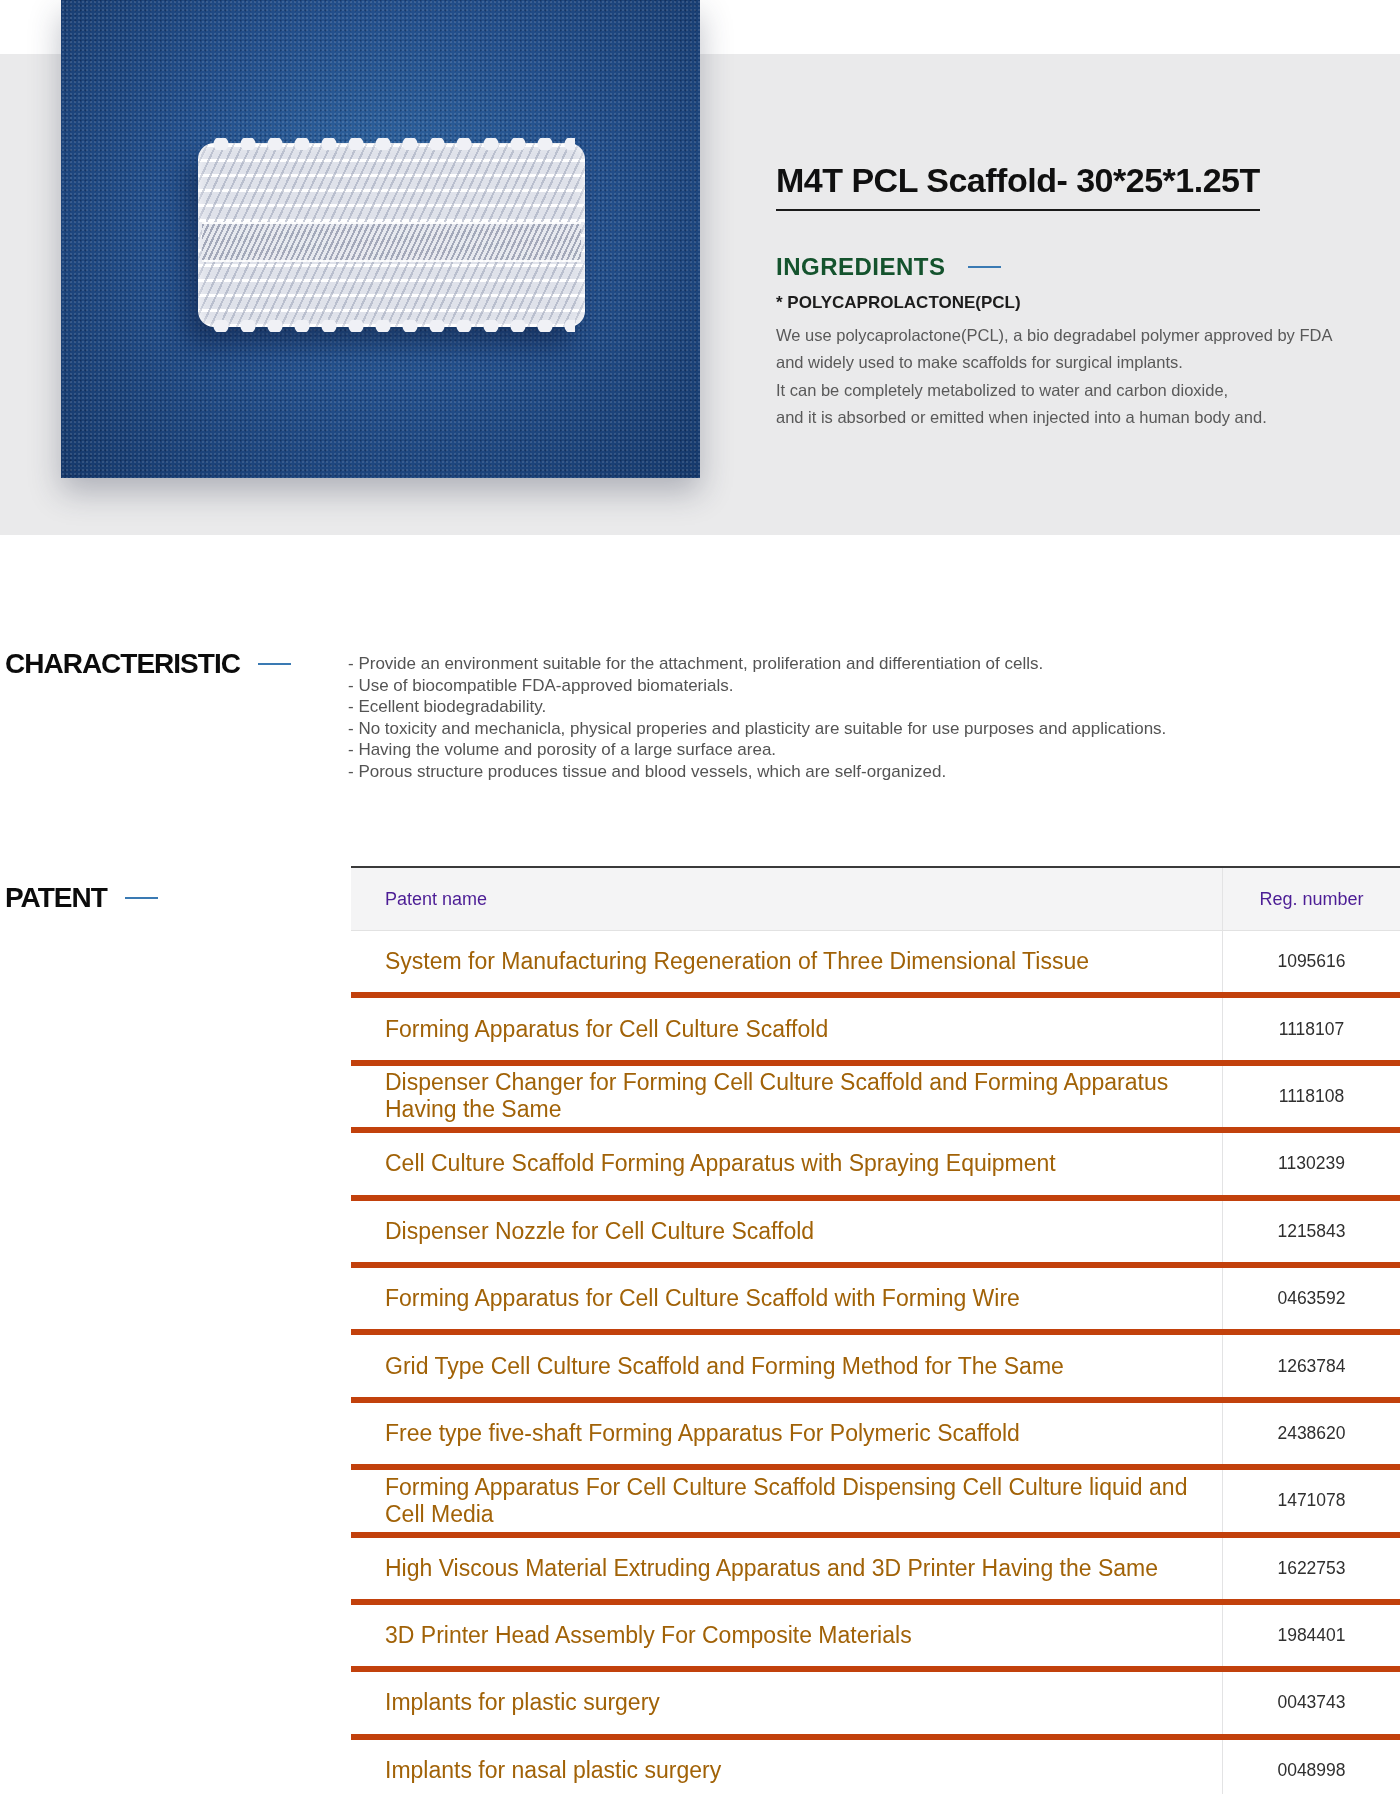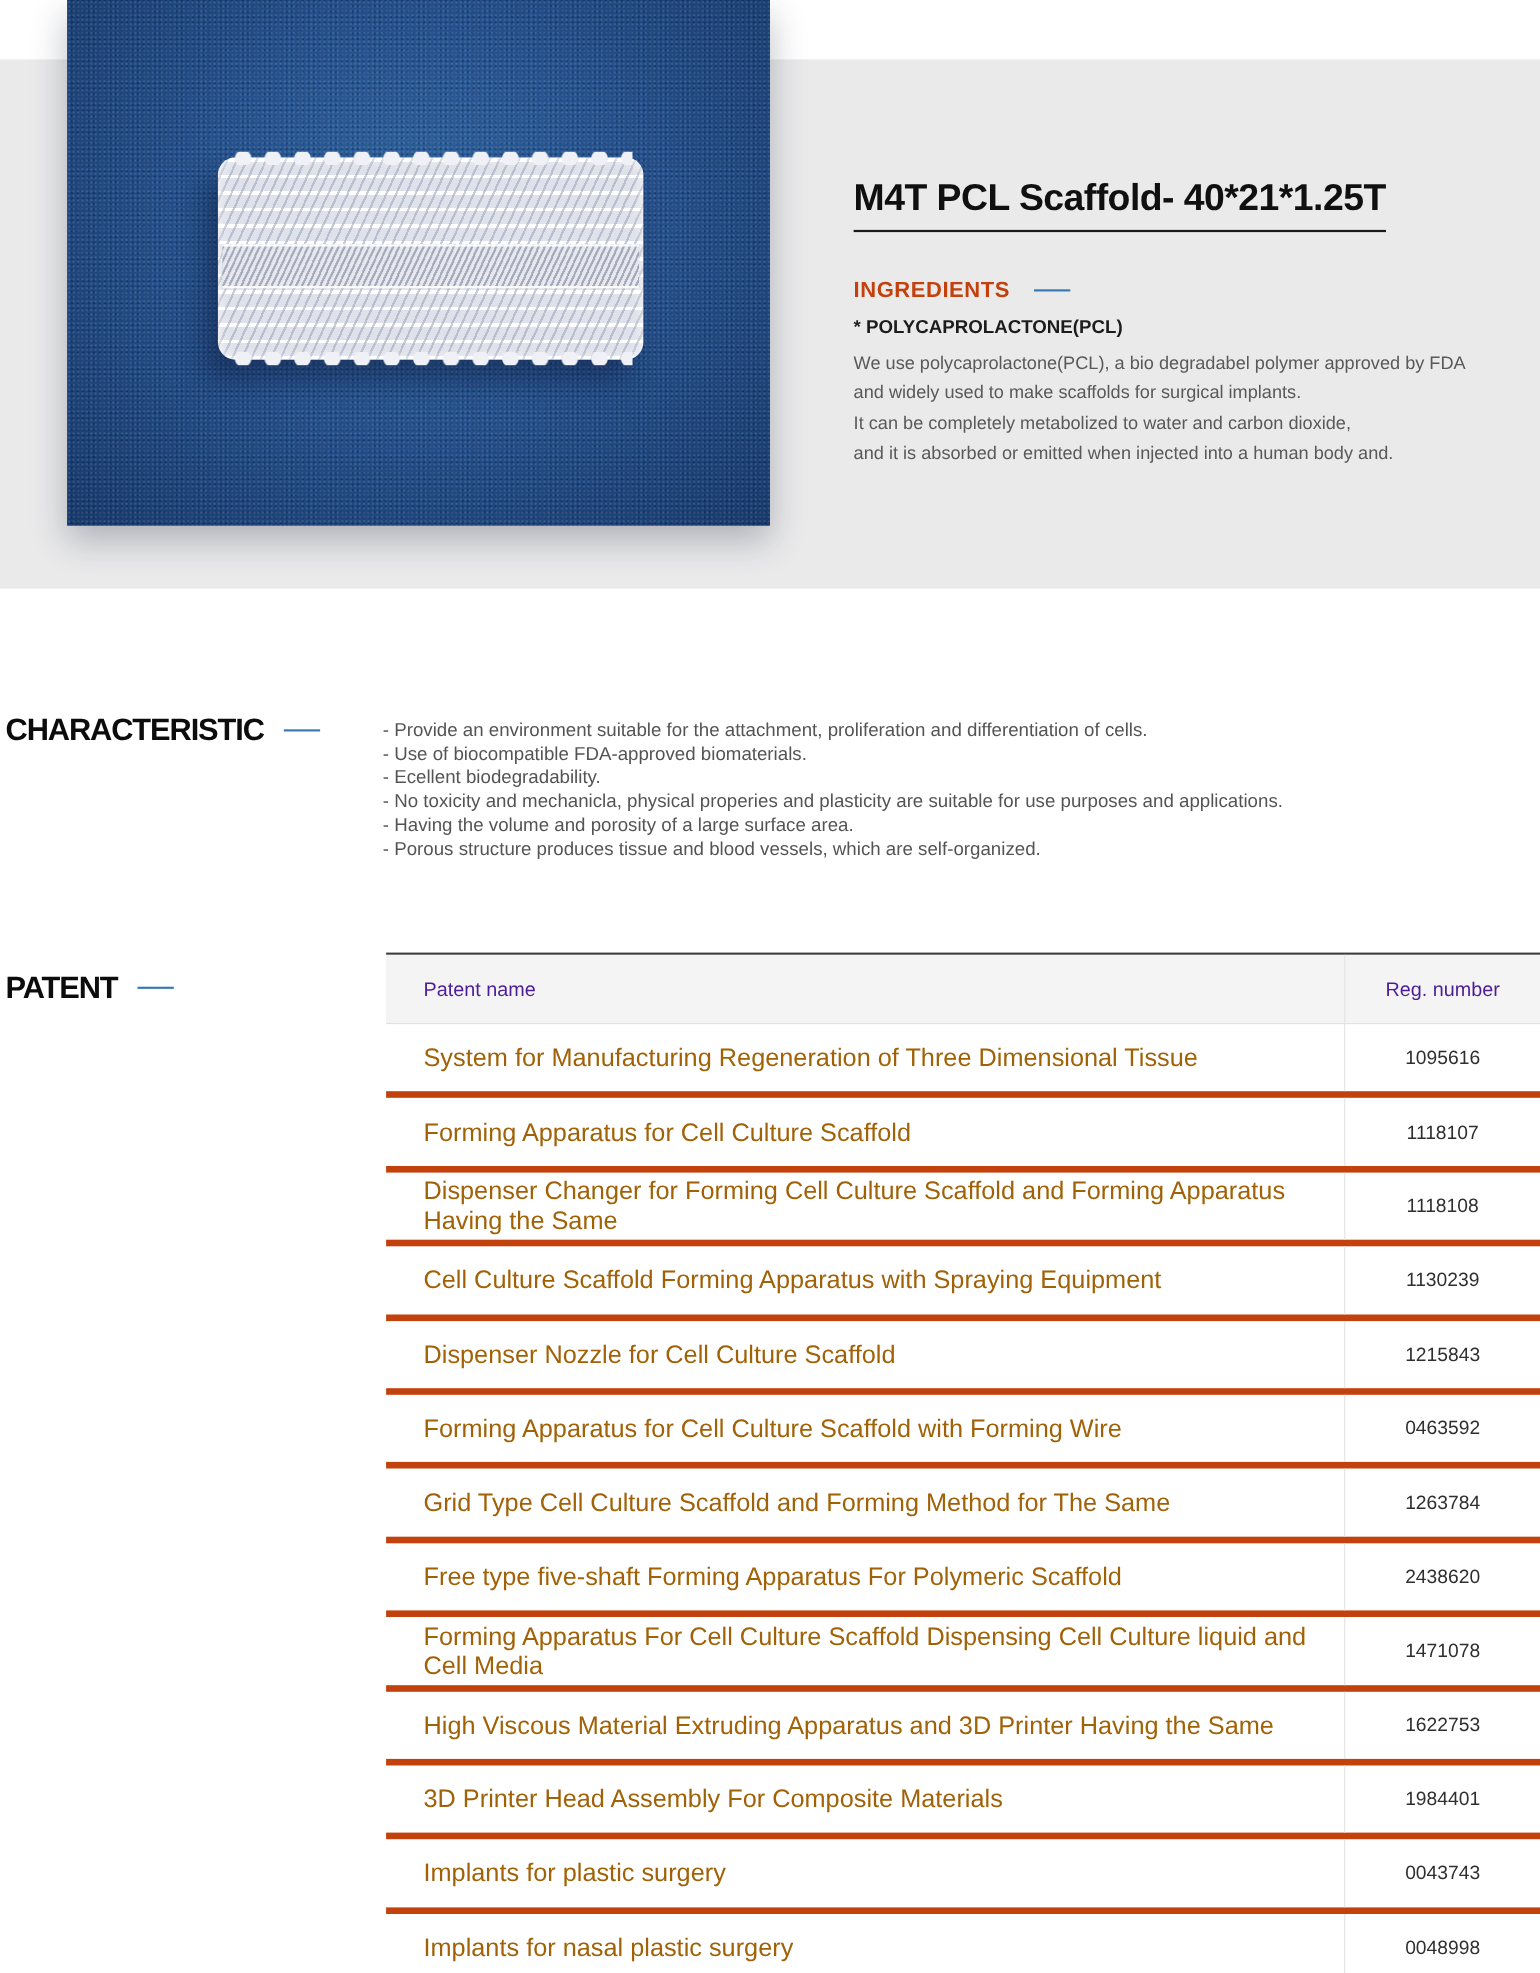--- a/index.html
+++ b/index.html
@@ -40,21 +40,21 @@
     background-size:27px 12px;
   }
   .scaffold::before{top:-5px;}
   .scaffold::after{bottom:-5px;}
   .hero-text{position:absolute;left:776px;top:163px;width:580px;}
   .title{
     display:inline-block;margin:0;font-size:34px;font-weight:700;letter-spacing:-0.5px;color:#101010;
     border-bottom:2px solid #1a1a1a;padding-bottom:10px;line-height:1.05;
   }
   .ing-row{margin-top:42px;display:flex;align-items:center;}
-  .ing-head{font-size:20px;font-weight:800;letter-spacing:0.5px;color:#c2410c;}
+  .ing-head{font-size:24px;font-weight:800;letter-spacing:0.5px;color:#14532d;}
   .dash{display:inline-block;width:33px;height:2px;background:var(--accent,#3a7ab3);}
   .ing-row .dash{margin-left:22px;}
   .ing-name{margin-top:12px;font-size:17px;font-weight:700;color:#1c1c1c;}
   .ing-lines{margin-top:9px;}
   .ing-line{font-size:16.5px;line-height:27.5px;color:#595959;}
   
   .char{position:absolute;top:650px;left:0;width:100%;}
   .sec-head{
     position:absolute;left:5px;top:0;display:flex;align-items:center;
     font-size:28px;font-weight:700;letter-spacing:-1px;color:#0c0c0c;line-height:1;
@@ -88,21 +88,21 @@
 
   <div class="hero-band"></div>
 
   <div class="photo">
     <div class="scaffold">
       <div class="scaffold-band"></div>
     </div>
   </div>
 
   <div class="hero-text">
-    <h1 class="title">M4T PCL Scaffold- 40*21*1.25T</h1>
+    <h1 class="title">M4T PCL Scaffold- 30*25*1.25T</h1>
 
     <div class="ing-row">
       <span class="ing-head">INGREDIENTS</span>
       <span class="dash"></span>
     </div>
 
     <div class="ing-name">* POLYCAPROLACTONE(PCL)</div>
 
     <div class="ing-lines">
 

